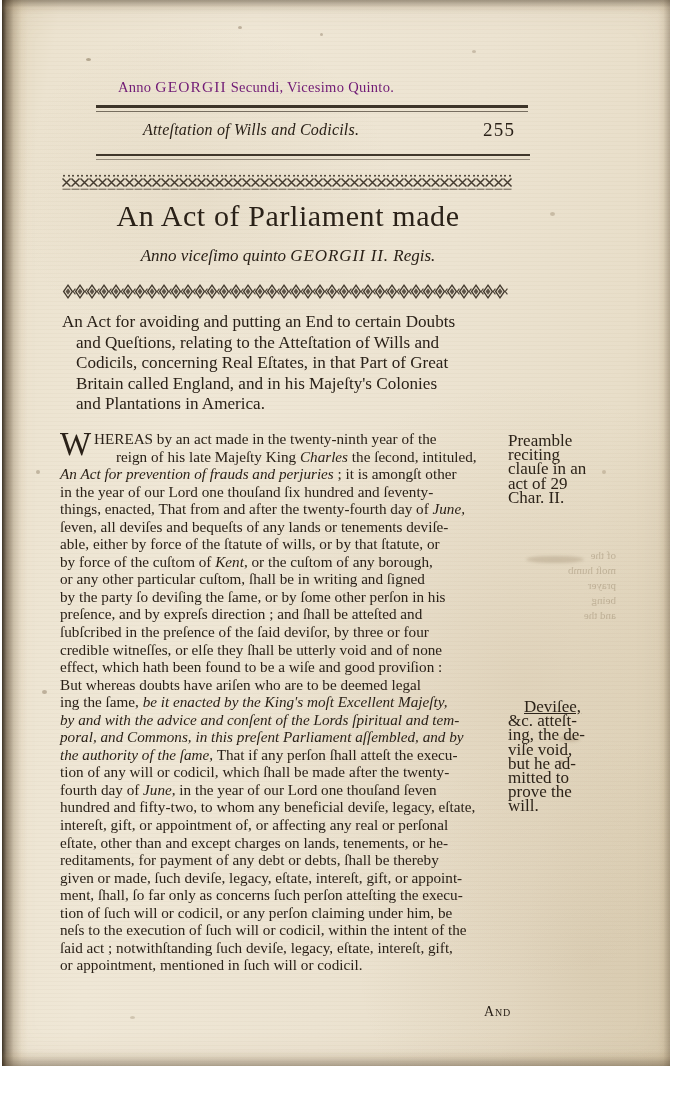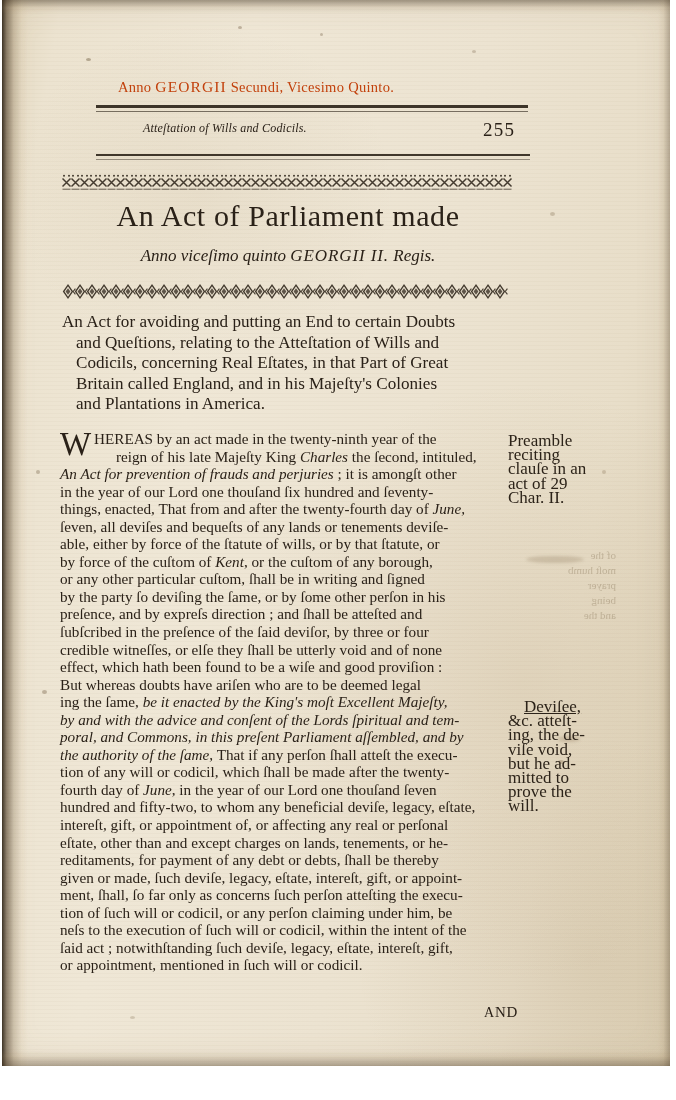--- a/index.html
+++ b/index.html
@@ -107,21 +107,21 @@
     text-rendering: optimizeLegibility;
   }
 
   
   .runhead {
     position: absolute;
     left: 118px;
     top: 78px;
     font-size: 14.5px;
     letter-spacing: 0.3px;
-    color: #c2410c;
+    color: #701a75;
     white-space: nowrap;
     text-align: right;
   }
   .runhead .caps {
     font-size: 15.5px;
     letter-spacing: 1.1px;
   }
 
   .rule {
     position: absolute;
@@ -129,21 +129,21 @@
   }
   .rule-a { left: 96px; top: 105px;  width: 432px; height: 2.6px; opacity: 0.92; }
   .rule-b { left: 96px; top: 111px;  width: 432px; height: 1.3px; opacity: 0.62; }
   .rule-c { left: 96px; top: 154px;  width: 434px; height: 2.4px; opacity: 0.90; }
   .rule-d { left: 96px; top: 159px;  width: 434px; height: 1.0px; opacity: 0.45; }
 
   .shorttitle {
     position: absolute;
     left: 143px;
     top: 121px;
-    font-size: 12px;
+    font-size: 16px;
     font-style: italic;
     letter-spacing: 0.2px;
     white-space: nowrap;
   }
   .folio {
     position: absolute;
     left: 483px;
     top: 119px;
     font-size: 19px;
     letter-spacing: 1.2px;
@@ -243,21 +243,21 @@
   .mn-2 .hd { padding-left: 16px; text-decoration: underline; }
 
   
   .catchword {
     position: absolute;
     left: 484px;
     top: 1004px;
     font-size: 14px;
     letter-spacing: 0.8px;
   }
-  .catchword .sc { font-size: 15px; }
+  .catchword .sc { font-size: 10px; }
 
   
   .showthrough {
     position: absolute;
     left: 512px;
     top: 548px;
     width: 104px;
     font-size: 11px;
     line-height: 15px;
     color: rgba(110,88,58,0.30);

